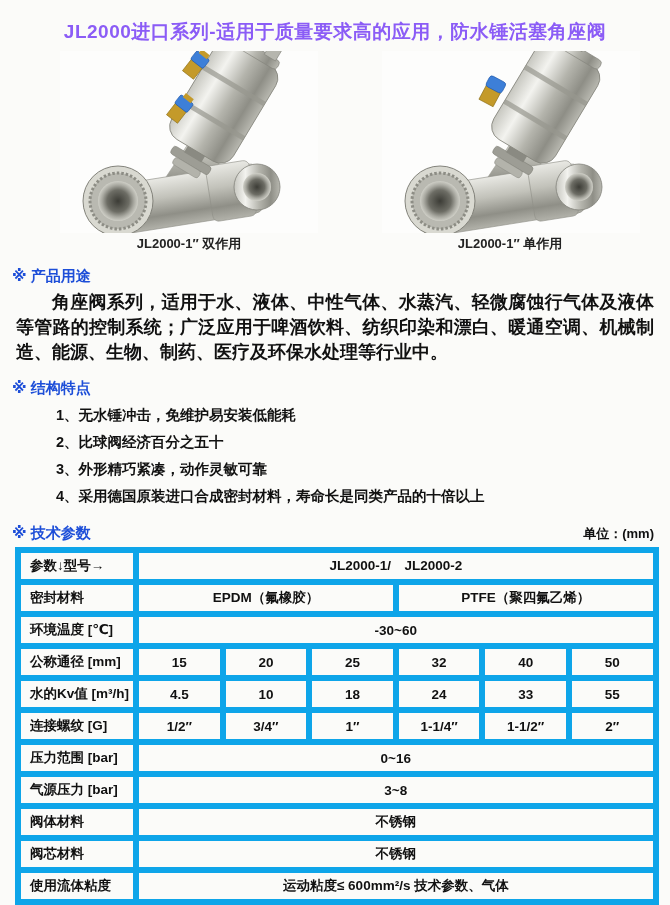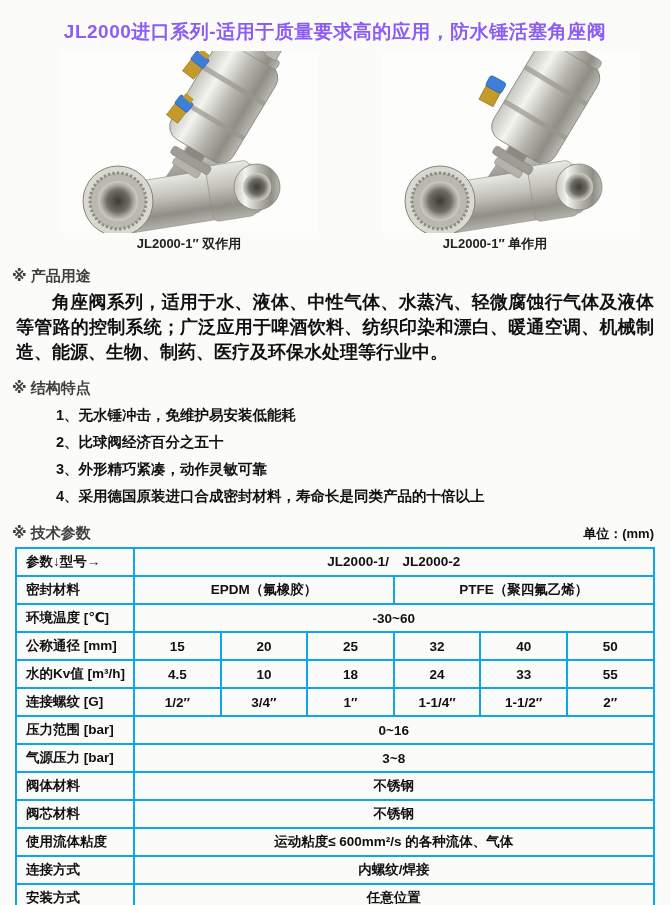--- a/index.html
+++ b/index.html
@@ -24,34 +24,34 @@
     padding:6px 30px 0 60px;
   }
   .photo-box{
     width:258px;height:182px;
     background:#fdfdfc;
     position:relative;
   }
   .captions{
     display:flex;
     justify-content:space-between;
-    padding:0 46px 0 60px;
+    padding:0 31px 0 60px;
   }
   .caption{
     width:258px;
     text-align:center;
     font-size:13px;
     font-weight:bold;
     color:#222;
     margin-top:2px;
   }
   .sec-head{
     font-size:15px;
     font-weight:bold;
-    color:#404040;
+    color:#1d4ed8;
     margin:14px 0 4px 12px;
   }
   .usage-body{
     font-size:18px;
     font-weight:bold;
     line-height:25px;
     margin:4px 16px 0 16px;
     text-indent:2em;
     text-align:justify;
   }
@@ -75,21 +75,21 @@
     color:#111;
   }
   table.spec{
     border-collapse:collapse;
     margin:4px 15px 0 15px;
     width:638px;
     table-layout:fixed;
     border:2px solid #222;
   }
   table.spec td{
-    border:2px solid #0ea5e9;
+    border:6px solid #0ea5e9;
     height:26px;
     font-size:13.5px;
     font-weight:bold;
     text-align:center;
     padding:0 2px;
     overflow:hidden;
     white-space:nowrap;
   }
   table.spec td.lbl{
     text-align:left;
@@ -285,21 +285,21 @@
   <tr>
     <td class="lbl">阀体材料</td>
     <td colspan="6">不锈钢</td>
   </tr>
   <tr>
     <td class="lbl">阀芯材料</td>
     <td colspan="6">不锈钢</td>
   </tr>
   <tr>
     <td class="lbl">使用流体粘度</td>
-    <td colspan="6">运动粘度≤ 600mm²/s 的各种流体、气体</td>
+    <td colspan="6">运动粘度≤ 600mm²/s 技术参数、气体</td>
   </tr>
   <tr>
     <td class="lbl">连接方式</td>
     <td colspan="6">内螺纹/焊接</td>
   </tr>
   <tr>
     <td class="lbl">安装方式</td>
     <td colspan="6">任意位置</td>
   </tr>
 </tbody>

